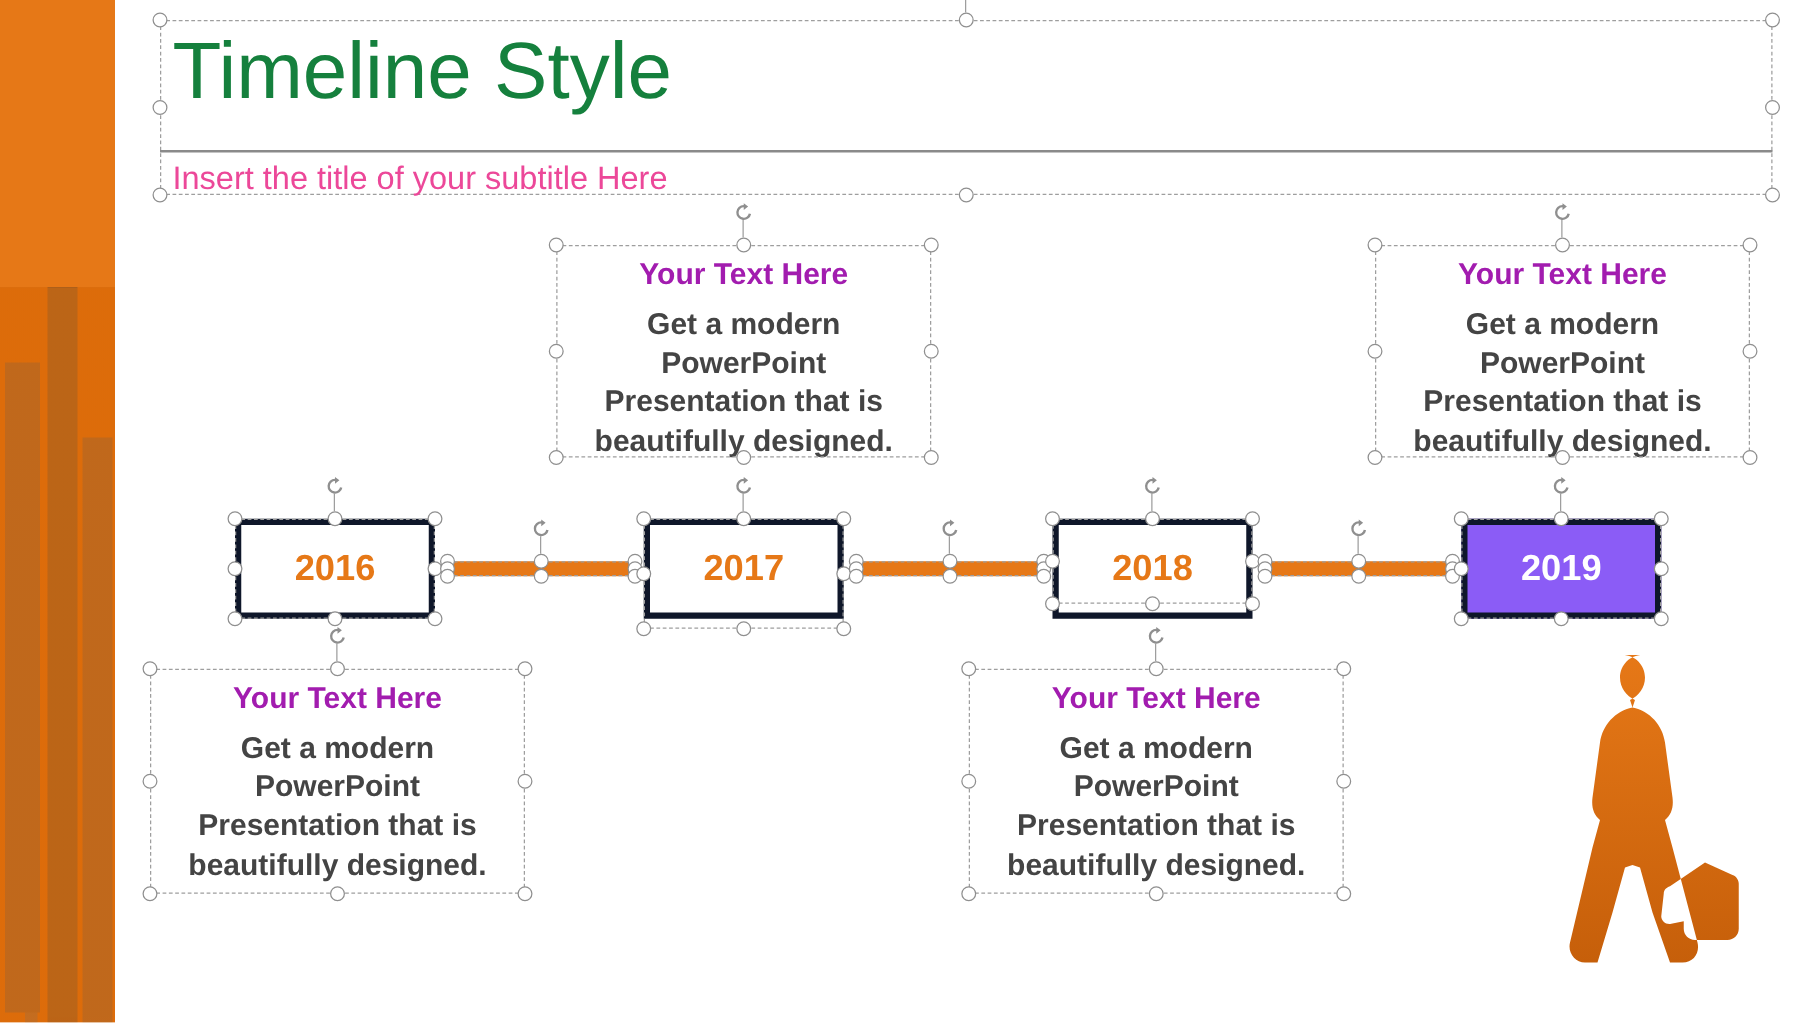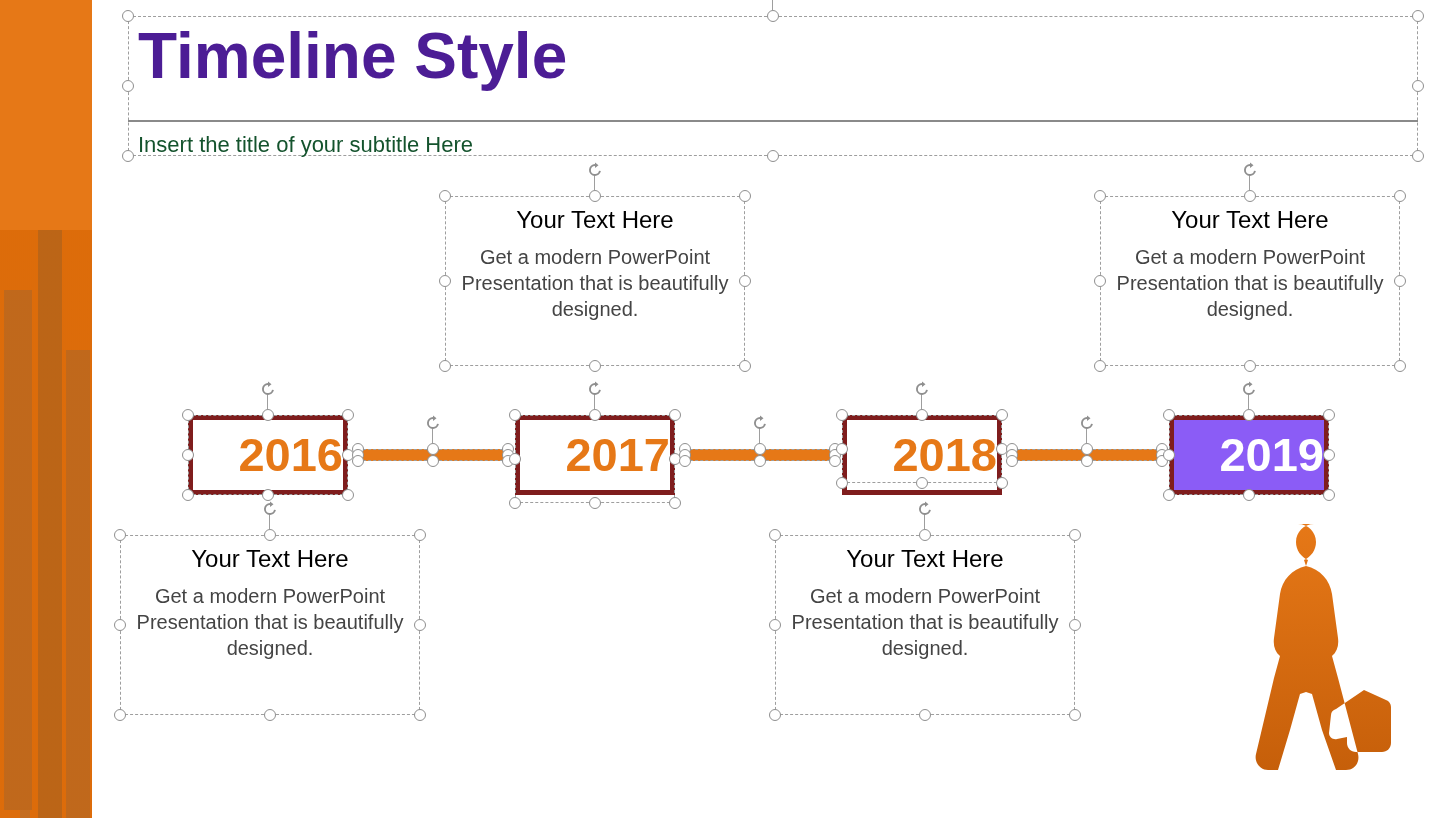--- a/index.html
+++ b/index.html
@@ -68,73 +68,74 @@
     position: absolute;
     left: calc(50% - 1px);
     top: -20px;
     width: 1px; height: 14px;
     background: #9e9e9e;
   }
 
   
   .title-text {
     position: absolute;
-    color: #4c1d95;
+    color: #15803d;
     font-size: 64px;
-    font-weight: 700;
+    font-weight: 400;
     line-height: 1;
     padding: 8px 0 8px 10px;
     letter-spacing: 0px;
   }
   .title-rule {
     position: absolute;
     left: 0; right: 0; bottom: 34px;
     height: 0;
     border-top: 2px solid #8a8a8a;
   }
   .subtitle-text {
     position: absolute;
-    color: #14532d;
-    font-size: 22px;
+    color: #ec4899;
+    font-size: 26px;
     bottom: -2px;
     left: 10px;
   }
 
   
   .year {
     position: absolute;
     width: 160px; height: 80px;
-    border: 5px solid #7f1d1d;
+    border: 5px solid #0f172a;
     background: #fff;
-    text-align: right;
+    text-align: center;
     line-height: 70px;
-    font-size: 47px;
+    font-size: 29px;
     font-weight: 700;
     color: #e67817;
   }
   .year.filled { background:#8b5cf6; color:#fff; }
   .connector {
     position: absolute;
     height: 12px;
     background: #e67817;
   }
   
   .callout {
     position: absolute;
     width: 300px;
     text-align: center;
   }
   .callout .ct-title {
-    font-size: 24px; font-weight: 400; color: #000000;
+    font-size: 24px; font-weight: 700; color: #a21caf;
     padding: 10px 10px 4px 10px;
   }
   .callout .ct-body {
-    font-size: 20px; color: #444;
+    font-size: 24px; color: #444;
     padding: 6px 14px 14px 14px;
     line-height: 1.3;
+    font-weight: bold;
   }
 
   
   .businessman {
     position: absolute;
     right: 40px; bottom: 8px;
     width: 200px; height: 290px;
   }
   .businessman svg { width: 100%; height: 100%; }
 </style>

